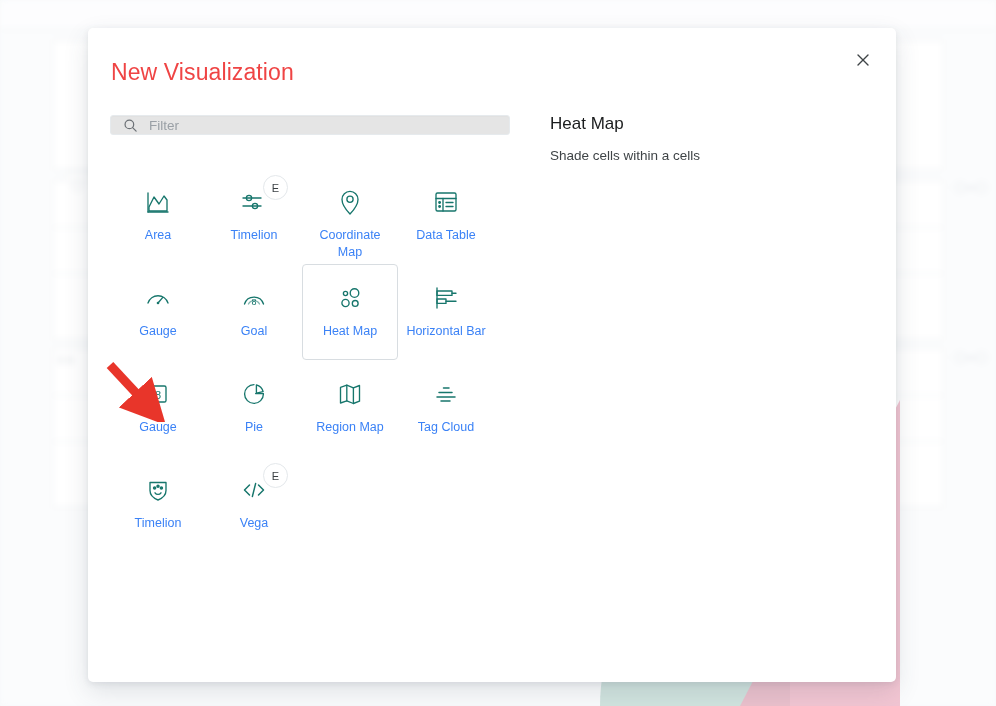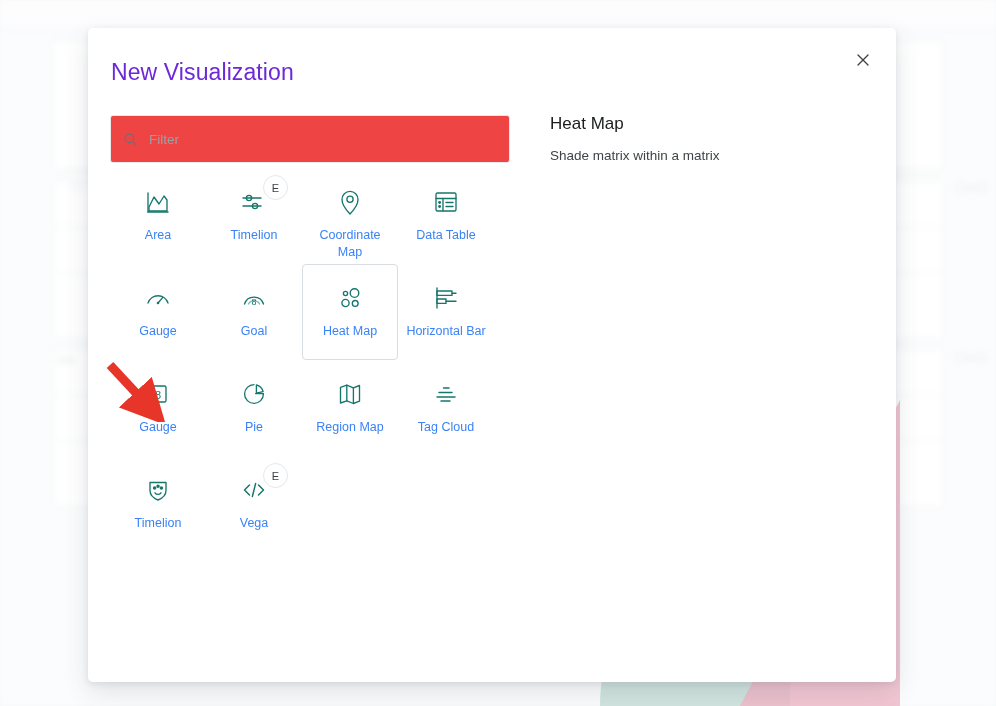--- a/index.html
+++ b/index.html
@@ -67,39 +67,39 @@
     background:#ffffff;
     border-radius:5px;
     box-shadow:0 10px 26px rgba(60,72,88,0.14), 0 2px 6px rgba(60,72,88,0.10);
     z-index:5;
     overflow:hidden;
   }
   #modal-inner { position:relative; width:100%; height:100%; }
 
   .modal-title {
     position:absolute; left:23px; top:31px;
-    font-size:23px; font-weight:400; color:#6d28d9;
+    font-size:23px; font-weight:400; color:#ef4444;
     letter-spacing:0.1px;
   }
 
   .close-btn {
     position:absolute; right:19px; top:19px;
     width:28px; height:28px;
     display:flex; align-items:center; justify-content:center;
     background:transparent; border:none; cursor:pointer;
     border-radius:3px; color:#3f4447;
   }
 
   
   .search-wrap {
     position:absolute; left:22px; top:87px;
-    width:400px; height:48px;
+    width:400px; height:20px;
     border:1px solid #e6eaed;
     border-radius:3px;
-    background:#ef4444;
+    background:#e5e5e5;
     display:flex; align-items:center;
     box-shadow:0 1px 1px rgba(0,0,0,0.02) inset;
   }
   .search-icon-box {
     width:38px; display:flex; align-items:center; justify-content:center;
     color:#6b7075;
   }
   .search-input {
     flex:1; border:none; outline:none; background:transparent;
     font-family:"Liberation Sans", sans-serif;
@@ -394,21 +394,21 @@
        <line x1="16.6" y1="8.6" x2="13.4" y2="21.4"></line>
      </svg>
             <span class="badge-e">E</span>
           </div>
           <div class="tile-label">Vega</div>
         </div>
       </div>
 
   <div class="desc">
     <h2 class="desc-title">Heat Map</h2>
-    <p class="desc-body">Shade matrix within a matrix</p>
+    <p class="desc-body">Shade cells within a cells</p>
   </div>
 
  </div>
 </div>
 
 <div id="arrow-anno">
   <svg width="80" height="62" viewBox="0 0 80 62" xmlns="http://www.w3.org/2000/svg">
     <defs>
       <marker id="ahead" markerWidth="5" markerHeight="5" refX="2.4" refY="2.5" orient="auto">
         <path d="M0,0 L5,2.5 L0,5 z" fill="#e8352a"></path>

